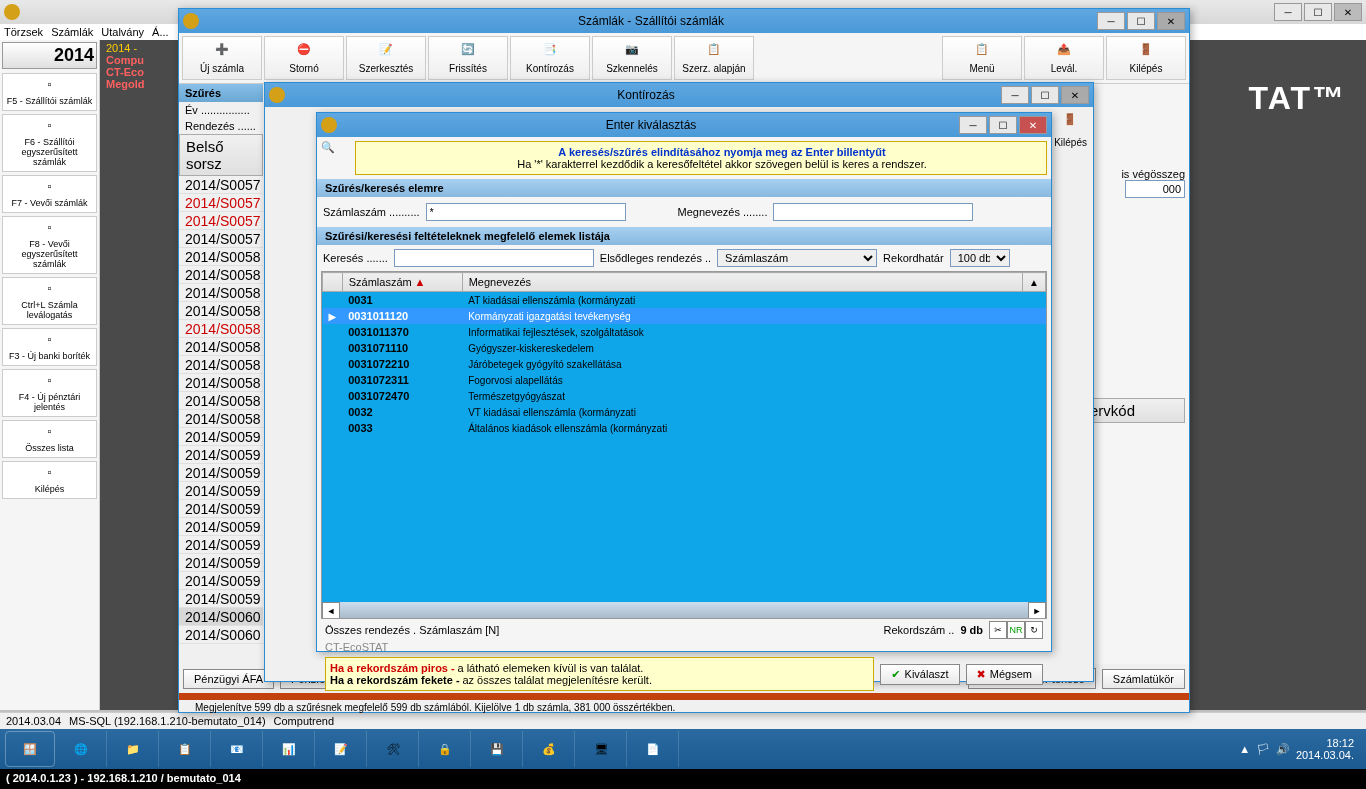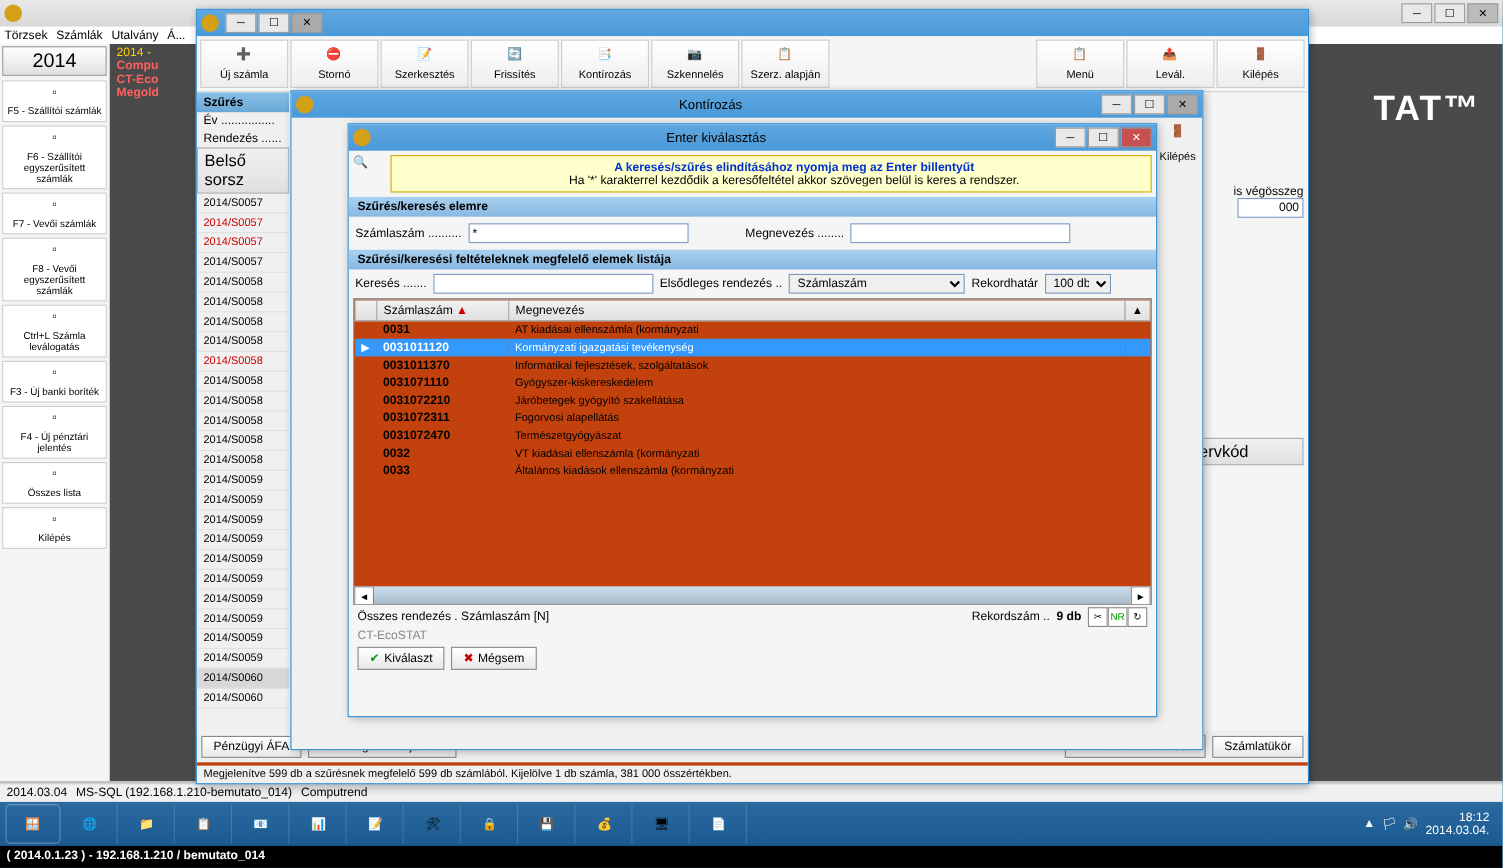--- a/index.html
+++ b/index.html
@@ -11,28 +11,28 @@
 .title-text { flex: 1; text-align: center; font-size: 12px; }
 .winbtns { display: flex; gap: 2px; }
 .winbtn { width: 28px; height: 18px; background: #e8e8e8; border: 1px solid #999; display: flex; align-items: center; justify-content: center; font-size: 10px; cursor: pointer; }
 .winbtn.close { background: #c75050; color: #fff; }
 .toolbar { background: #f5f5f5; border-bottom: 1px solid #ccc; display: flex; padding: 2px; }
 .tbtn { width: 80px; height: 44px; border: 1px solid #ccc; background: linear-gradient(#fff,#eee); margin: 1px; display: flex; flex-direction: column; align-items: center; justify-content: center; cursor: pointer; font-size: 10px; text-align: center; }
 .tbtn .ico { width: 18px; height: 18px; margin-bottom: 2px; }
 .menubar { background: #fff; padding: 2px 4px; display: flex; gap: 8px; font-size: 11px; }
 .menubar span { cursor: pointer; }
 .sidebar { width: 100px; background: #f5f5f5; border-right: 1px solid #ccc; padding: 2px; }
-.year-badge { background: linear-gradient(#fff,#e0e0e0); border: 1px solid #999; text-align: center; font-size: 18px; font-weight: normal; padding: 2px; margin-bottom: 4px; }
+.year-badge { background: linear-gradient(#fff,#e0e0e0); border: 1px solid #999; text-align: right; font-size: 18px; font-weight: bold; padding: 2px; margin-bottom: 4px; }
 .sidebtn { border: 1px solid #ccc; background: #fff; padding: 4px 2px; margin-bottom: 3px; text-align: center; font-size: 9px; cursor: pointer; }
 .sidebtn .ico { display: block; margin: 0 auto 2px; width: 16px; height: 16px; }
 .welcome { position: absolute; left: 4px; top: 0; color: #fff; font-size: 11px; padding: 2px; }
 .welcome .y { color: #ffcc00; font-weight: normal; }
 .welcome .c { color: #ff6060; font-weight: bold; }
 .grid-head { background: linear-gradient(#f0f0f0,#e0e0e0); border: 1px solid #aaa; padding: 3px 6px; font-size: 15px; }
-.grid-row { border-bottom: 1px solid #e0e0e0; padding: 2px 6px; font-size: 10px; height: 18px; line-height: 14px; }
+.grid-row { border-bottom: 1px solid #e0e0e0; padding: 2px 6px; font-size: 14px; height: 18px; line-height: 14px; }
 .grid-row.red { color: #cc0000; }
 .grid-row.blue { color: #0066cc; }
 .grid-row.green { color: #009966; }
 .grid-row.sel { background: #d8d8d8; }
 .label-row { display: flex; align-items: center; padding: 2px 6px; gap: 6px; }
 .label-row label { font-size: 11px; }
 .modal-header { background: linear-gradient(#a8d0f0,#88b8e0); padding: 3px 8px; font-size: 11px; font-weight: bold; }
 .modal-hint { background: #ffffcc; border: 1px solid #ccaa00; padding: 4px; font-size: 10px; text-align: center; }
 .modal-hint .bl { color: #0033cc; font-weight: bold; }
 .list-table { width: 100%; border-collapse: collapse; }
@@ -99,20 +99,21 @@
   <div class="statusbar">
     <span>2014.03.04</span>
     <span>MS-SQL (192.168.1.210-bemutato_014)</span>
     <span>Computrend</span>
   </div>
 </div>
 
 <div class="win" style="left:178px; top:8px; width:1012px; height:705px;">
   <div class="titlebar">
     <span class="title-icon"></span>
+    <span class="title-text">Számlák - Szállítói számlák</span>
     <div class="winbtns">
       <div class="winbtn">─</div>
       <div class="winbtn">☐</div>
       <div class="winbtn" style="background:#aaa;">✕</div>
     </div>
   </div>
   <div class="toolbar">
     <div id="tbtns-left" style="display:flex;">
         <div class="tbtn"><div class="ico">➕</div>Új számla</div>
         <div class="tbtn"><div class="ico">⛔</div>Stornó</div>
@@ -203,21 +204,21 @@
   <div style="padding:4px; display:flex; gap:6px; align-items:center;">
     <button class="btn">Pénzügyi ÁFA</button>
     <button class="btn">Pénzforgalmi Teljesítés</button>
     <div style="flex:1"></div>
     <button class="btn">
         <span style="color:#cc6600;">✖</span>
         <span>Aktuális sor törlése</span>
       </button>
     <button class="btn">Számlatükör</button>
   </div>
-  <div style="padding:2px 6px; border-top:3px solid #c2410c; font-size:10px;">Megjelenítve   599 db a szűrésnek megfelelő   599 db számlából. Kijelölve    1 db számla, 381 000 összértékben.</div>
+  <div style="padding:2px 16px; border-top:7px solid #c2410c; font-size:10px;">Megjelenítve   599 db a szűrésnek megfelelő   599 db számlából. Kijelölve    1 db számla, 381 000 összértékben.</div>
 </div>
 
 <div class="win" style="left:264px; top:82px; width:830px; height:600px;">
   <div class="titlebar">
     <span class="title-icon"></span>
     <span class="title-text">Kontírozás</span>
     <div class="winbtns">
       <div class="winbtn">─</div>
       <div class="winbtn">☐</div>
       <div class="winbtn" style="background:#aaa;">✕</div>
@@ -256,21 +257,21 @@
   </div>
   <div class="modal-header">Szűrési/keresési feltételeknek megfelelő elemek listája</div>
   <div class="label-row" style="padding:4px 6px;">
     <label>Keresés .......</label>
     <input type="text" style="width: 200px;">
     <label>Elsődleges rendezés ..</label>
     <select style="width:160px;"><option>Számlaszám</option></select>
     <label>Rekordhatár</label>
     <select style="width:60px;"><option>100 db</option></select>
   </div>
-  <div style="margin:0 4px; border:1px solid #999; height:279px; overflow:hidden; background:#c2410c; position:relative;">
+  <div style="margin:0 4px; border:1px solid #999; height:348px; overflow:hidden; background:#0ea5e9; position:relative;">
     <table class="list-table">
       <thead>
           <tr>
         <th style="width:18px;"></th>
         <th style="width:120px;"><span>Számlaszám</span> <span style="color:#cc0000;">▲</span></th>
         <th><span>Megnevezés</span></th>
         <th style="width:18px;">▲</th>
       </tr>
         </thead>
       <tbody id="elemrows">
@@ -340,20 +341,24 @@
     <span>Összes rendezés .  Számlaszám [N]</span>
     <div style="flex:1;"></div>
     <span>Rekordszám ..</span>
     <span style="font-weight:bold; margin:0 6px;">9 db</span>
     <div class="small-icon-btn">✂</div>
     <div class="small-icon-btn" style="color:#090;">NR</div>
     <div class="small-icon-btn">↻</div>
   </div>
   <div style="color:#888; padding:0 8px;">CT-EcoSTAT</div>
   <div style="display:flex; padding:4px 8px; gap:6px; align-items:center;">
+    <div class="modal-hint" style="flex:1; text-align:left;">
+      <span style="color:#cc0000; font-weight:bold;">Ha a rekordszám piros -</span> <span>a látható elemeken kívül is van találat.</span><br>
+      <span style="color:#000; font-weight:bold;">Ha a rekordszám fekete -</span> <span>az összes találat megjelenítésre került.</span>
+    </div>
     <button class="btn">
         <span style="color:#090;">✔</span>
         <span>Kiválaszt</span>
       </button>
     <button class="btn">
         <span style="color:#c00;">✖</span>
         <span>Mégsem</span>
       </button>
   </div>
 </div>

